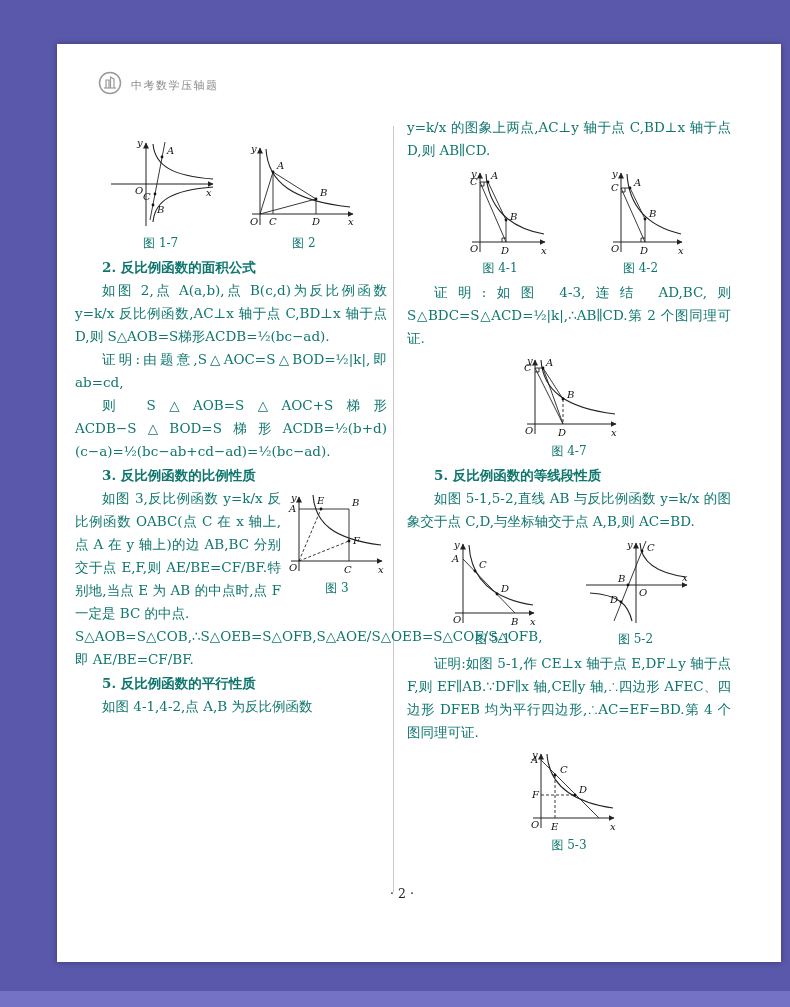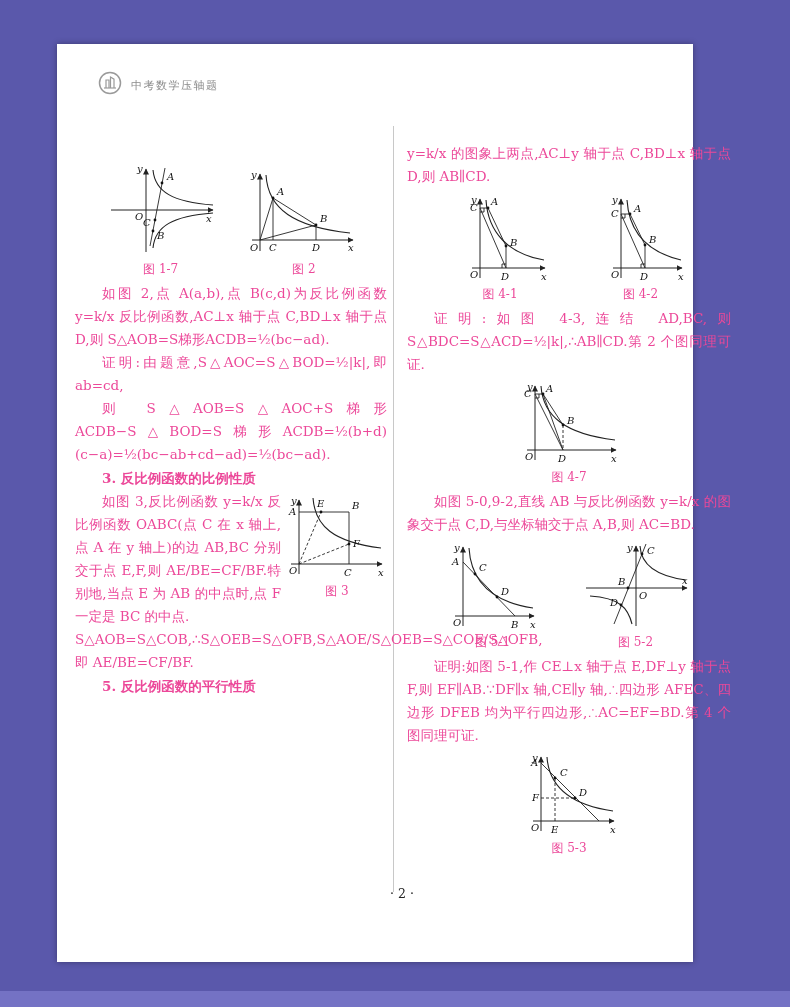--- a/index.html
+++ b/index.html
@@ -3,31 +3,31 @@
 <meta charset="utf-8">
 <style>
   html,body { margin:0; padding:0; }
   body {
     width:790px; height:1007px; position:relative; overflow:hidden;
     background:#5a58ab;
     font-family:"DejaVu Serif","Liberation Serif",serif;
   }
   .bottom-strip { position:absolute; left:0; bottom:0; width:790px; height:16px; background:#7472c4; }
   .page {
-    position:absolute; left:57px; top:44px; width:636px; height:918px;
+    position:absolute; left:57px; top:44px; width:724px; height:918px;
     background:#ffffff; box-shadow:0 0 6px rgba(0,0,0,.35);
   }
   .logo { position:absolute; left:40px; top:26px; }
   .brand {
     position:absolute; left:74px; top:34px; font-size:11px; color:#8b8b8b;
     letter-spacing:1.5px; font-family:"Liberation Sans","DejaVu Sans",sans-serif;
   }
   .col-divider { position:absolute; left:336px; top:82px; width:1px; height:766px; background:#c8c8c8; }
 
-  .col { position:absolute; font-size:13.5px; line-height:23px; color:#ec4899; text-align:justify;margin-top:26px; }
+  .col { position:absolute; font-size:13.5px; line-height:23px; color:#0f766e; text-align:justify; }
   .left-col  { left:18px;  top:88px; width:312px; }
   .right-col { left:350px; top:72px; width:324px; }
 
   p { margin:0; }
   .indent  { text-indent:2em; }
   .heading { font-weight:bold; text-indent:2em; margin-top:1px; }
 
   .figrow { display:flex; justify-content:space-evenly; align-items:flex-end; margin:2px 0 4px; }
   .figrow-center { display:flex; justify-content:center; margin:2px 0 4px; }
   .figbox { display:flex; flex-direction:column; align-items:center; }
@@ -109,20 +109,21 @@
           <text x="74" y="57">B</text>
           <text x="4" y="86">O</text>
           <text x="23" y="86">C</text>
           <text x="66" y="86">D</text>
           <text x="102" y="86">x</text>
         </svg>
         <div class="figcap">图 2</div>
       </div>
     </div>
 
+    <p class="heading">2. 反比例函数的面积公式</p>
     <p class="indent">如图 2,点 A(a,b),点 B(c,d)为反比例函数 y=k/x 反比例函数,AC⊥x 轴于点 C,BD⊥x 轴于点 D,则 S△AOB=S梯形ACDB=½(bc−ad).</p>
     <p class="indent">证明:由题意,S△AOC=S△BOD=½|k|,即 ab=cd,</p>
     <p class="indent">则 S△AOB=S△AOC+S梯形ACDB−S△BOD=S梯形ACDB=½(b+d)(c−a)=½(bc−ab+cd−ad)=½(bc−ad).</p>
 
     <p class="heading">3. 反比例函数的比例性质</p>
 
     <div>
       <div class="figbox fig3-float">
         <svg class="plot" width="100" height="90" viewBox="0 0 100 90">
           <line class="ax" x1="12" y1="82" x2="12" y2="8" marker-end="url(#arr)"></line>
@@ -145,20 +146,21 @@
         </svg>
         <div class="figcap">图 3</div>
       </div>
       <p class="indent">如图 3,反比例函数 y=k/x 反比例函数 OABC(点 C 在 x 轴上,点 A 在 y 轴上)的边 AB,BC 分别交于点 E,F,则 AE/BE=CF/BF.特别地,当点 E 为 AB 的中点时,点 F 一定是 BC 的中点.</p>
       <div style="clear:both"></div>
     </div>
 
     <p>S△AOB=S△COB,∴S△OEB=S△OFB,S△AOE/S△OEB=S△COF/S△OFB,即 AE/BE=CF/BF.</p>
 
     <p class="heading">5. 反比例函数的平行性质</p>
+    <p class="indent">如图 4-1,4-2,点 A,B 为反比例函数</p>
   </div>
 
   <div class="col right-col">
 
     <p>y=k/x 的图象上两点,AC⊥y 轴于点 C,BD⊥x 轴于点 D,则 AB∥CD.</p>
 
     <div class="figrow">
       <div class="figbox">
         <svg class="plot" width="100" height="95" viewBox="0 0 100 95">
           <line class="ax" x1="30" y1="88" x2="30" y2="9" marker-end="url(#arr)"></line>
@@ -229,21 +231,22 @@
           <text x="7" y="19">C</text>
           <text x="50" y="46">B</text>
           <text x="8" y="82">O</text>
           <text x="41" y="84">D</text>
           <text x="94" y="84">x</text>
         </svg>
         <div class="figcap">图 4-7</div>
       </div>
     </div>
 
-    <p class="indent">如图 5-0,9-2,直线 AB 与反比例函数 y=k/x 的图象交于点 C,D,与坐标轴交于点 A,B,则 AC=BD.</p>
+    <p class="heading">5. 反比例函数的等线段性质</p>
+    <p class="indent">如图 5-1,5-2,直线 AB 与反比例函数 y=k/x 的图象交于点 C,D,与坐标轴交于点 A,B,则 AC=BD.</p>
 
     <div class="figrow">
       <div class="figbox">
         <svg class="plot" width="95" height="95" viewBox="0 0 95 95">
           <line class="ax" x1="18" y1="88" x2="18" y2="9" marker-end="url(#arr)"></line>
           <line class="ax" x1="10" y1="78" x2="89" y2="78" marker-end="url(#arr)"></line>
           <path class="cv" d="M24,10 C26,44 48,64 88,70"></path>
           <line class="ln" x1="18" y1="24" x2="70" y2="78"></line>
           <circle class="dot" cx="30" cy="36" r="1.4"></circle>
           <circle class="dot" cx="52" cy="59" r="1.4"></circle>

